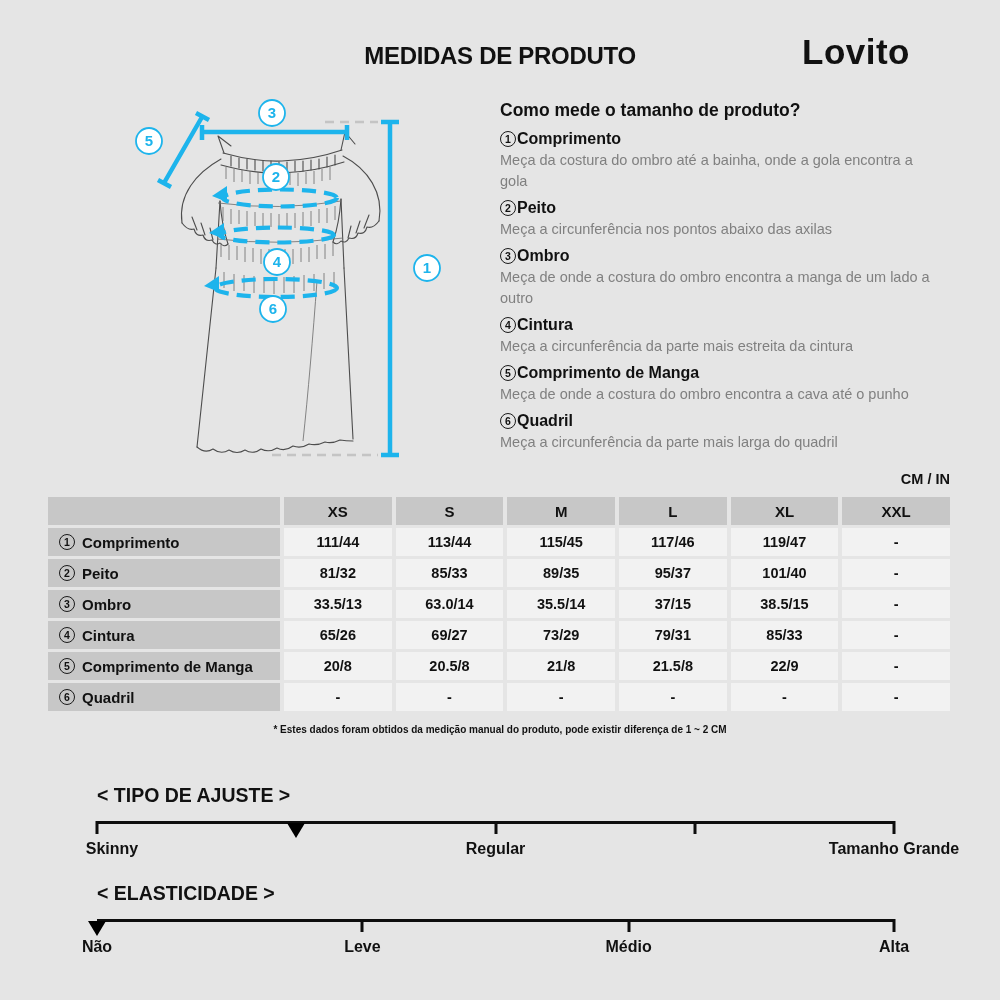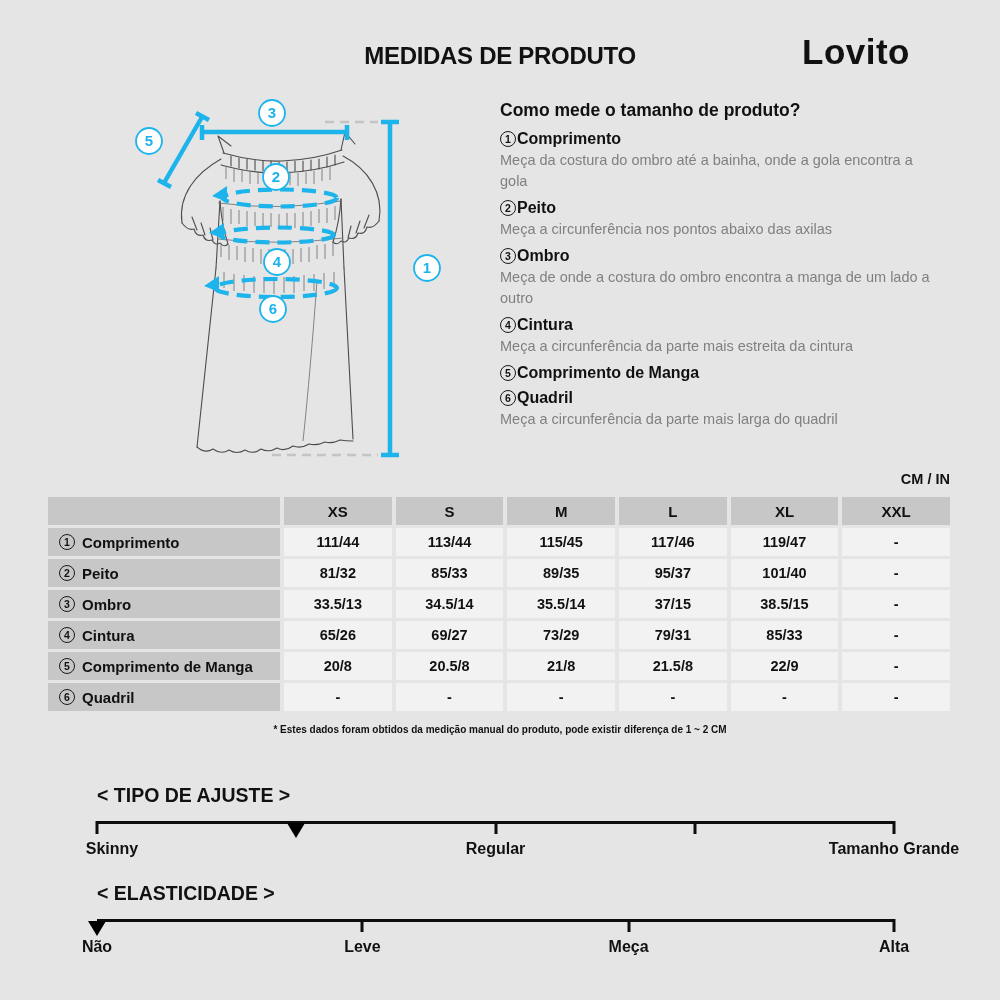--- a/index.html
+++ b/index.html
@@ -155,20 +155,21 @@
             <span class="circ">4</span>
             <span>Cintura</span>
           </div>
           <div class="guide-item-desc">Meça a circunferência da parte mais estreita da cintura</div>
         </div>
         <div class="guide-item">
           <div class="guide-item-label">
             <span class="circ">5</span>
             <span>Comprimento de Manga</span>
           </div>
+          <div class="guide-item-desc">Meça de onde a costura do ombro encontra a cava até o punho</div>
         </div>
         <div class="guide-item">
           <div class="guide-item-label">
             <span class="circ">6</span>
             <span>Quadril</span>
           </div>
           <div class="guide-item-desc">Meça a circunferência da parte mais larga do quadril</div>
         </div>
       </div>
   </div>
@@ -200,21 +201,21 @@
       <div class="cell td">85/33</div>
       <div class="cell td">89/35</div>
       <div class="cell td">95/37</div>
       <div class="cell td">101/40</div>
       <div class="cell td">-</div>
       <div class="cell rowlabel">
         <span class="circ">3</span>
         <span>Ombro</span>
       </div>
       <div class="cell td">33.5/13</div>
-      <div class="cell td">34.5/14</div>
+      <div class="cell td">63.0/14</div>
       <div class="cell td">35.5/14</div>
       <div class="cell td">37/15</div>
       <div class="cell td">38.5/15</div>
       <div class="cell td">-</div>
       <div class="cell rowlabel">
         <span class="circ">4</span>
         <span>Cintura</span>
       </div>
       <div class="cell td">65/26</div>
       <div class="cell td">69/27</div>
@@ -265,18 +266,18 @@
       <div class="scale-title">&lt; ELASTICIDADE &gt;</div>
       <div class="scale-line">
         <div class="tick" style="left: 33.3%;"></div>
         <div class="tick" style="left: 66.7%;"></div>
         <div class="tick" style="left: 100%;"></div>
         <div class="marker" style="left: 0%;"></div>
       </div>
       <div class="scale-labels">
         <span class="scale-label" style="left: 0%;">Não</span>
         <span class="scale-label" style="left: 33.3%;">Leve</span>
-        <span class="scale-label" style="left: 66.7%;">Meça</span>
+        <span class="scale-label" style="left: 66.7%;">Médio</span>
         <span class="scale-label" style="left: 100%;">Alta</span>
       </div>
     </div>
 
 </div>
 
 </body></html>

